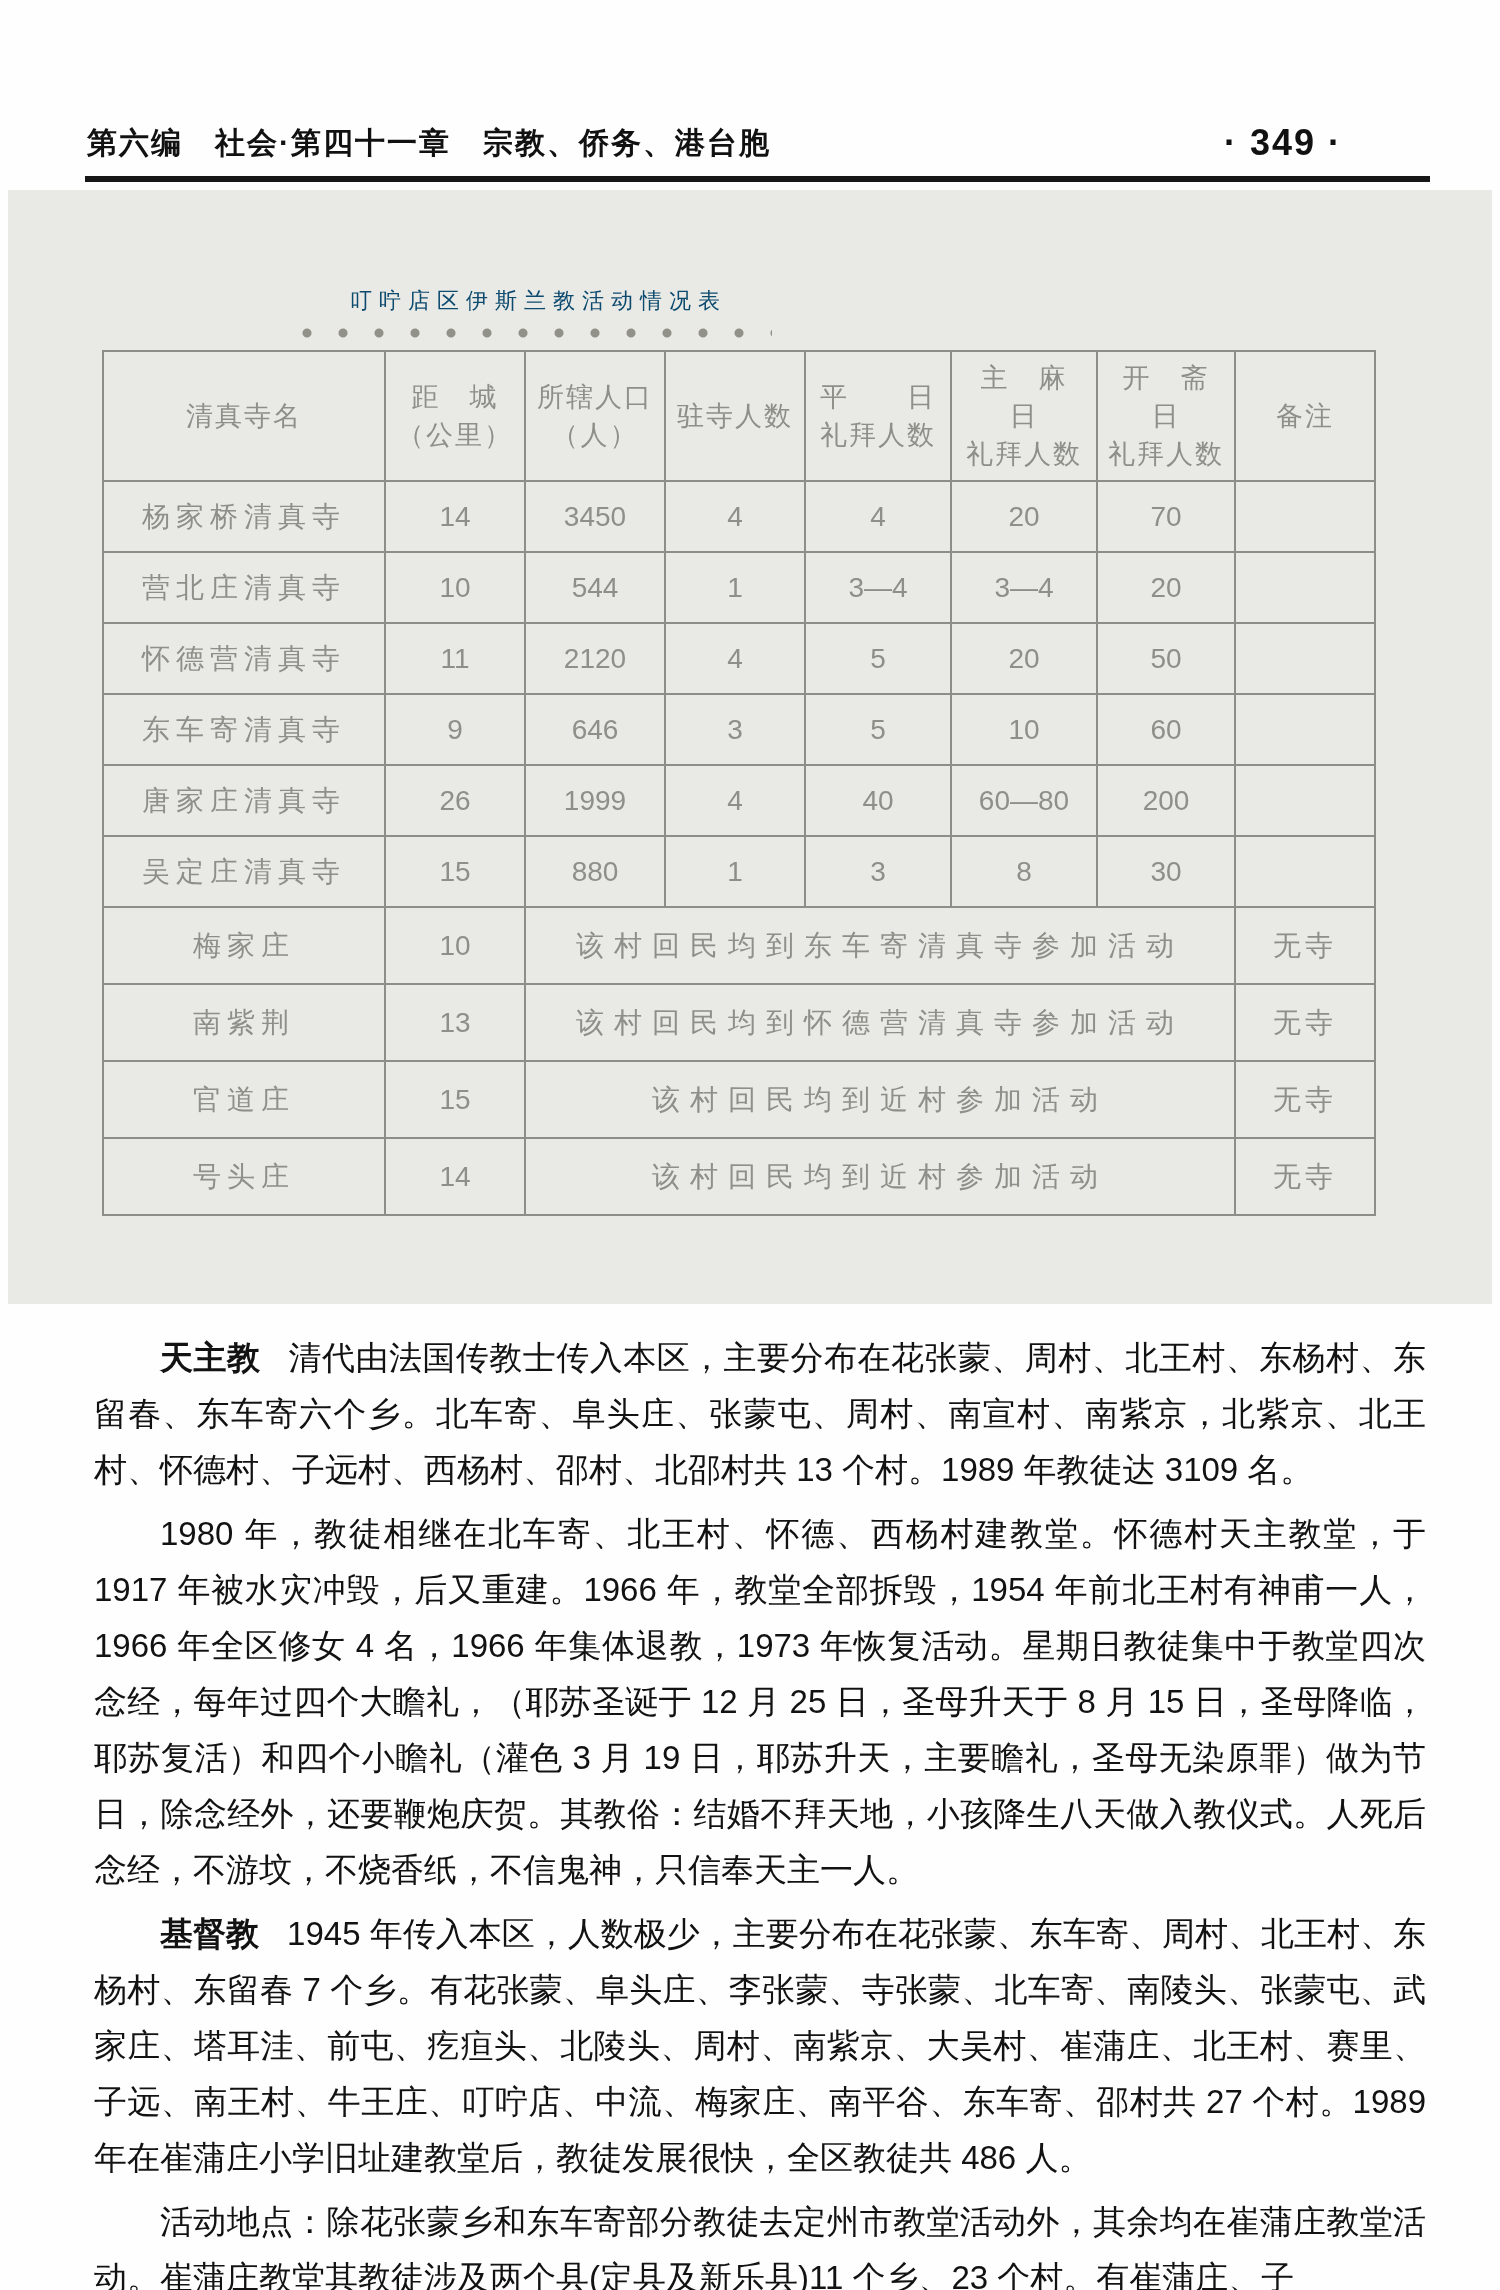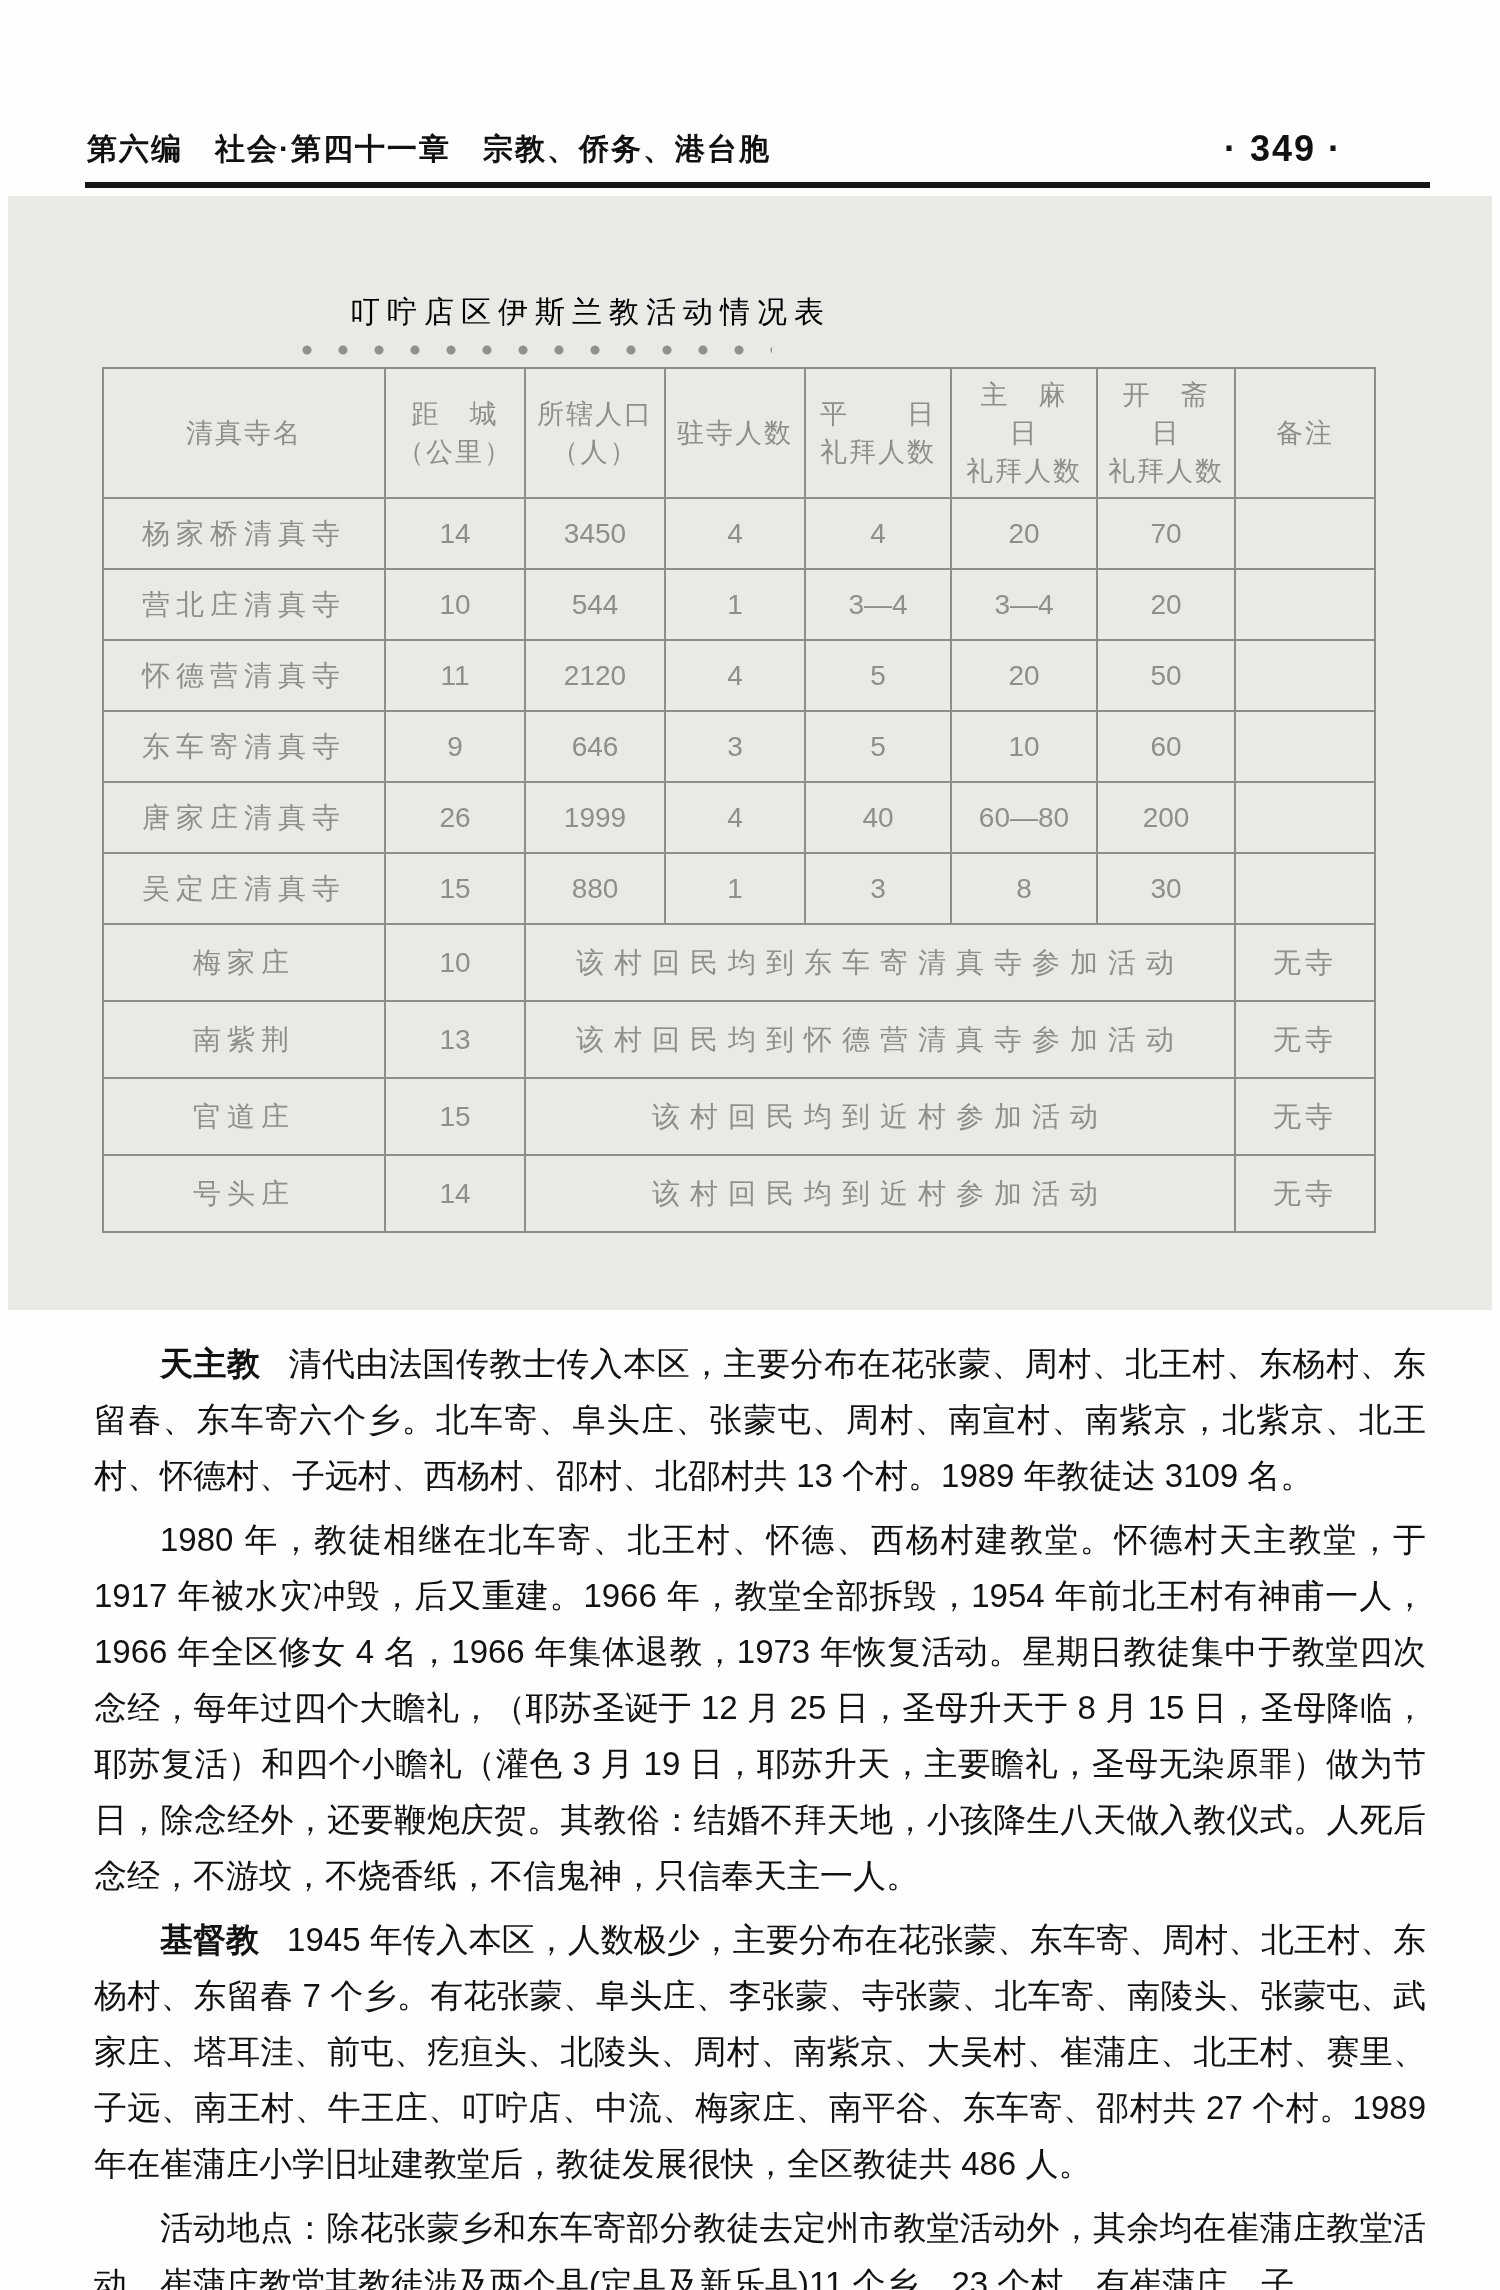--- a/index.html
+++ b/index.html
@@ -6,21 +6,21 @@
   .page{
     position:relative;
     width:1500px;height:2290px;
     background:#fefefe;
     overflow:hidden;
     font-family:"Liberation Sans", sans-serif;
     color:#161616;
   }
   
   .page-header{
-    margin:16px 70px 0 85px;
+    margin:10px 70px 0 85px;
     padding:112px 0 12px 2px;
     display:flex;justify-content:space-between;align-items:flex-end;
     border-bottom:6px solid #171717;
   }
   .chapter-title{
     font-size:30px;font-weight:bold;letter-spacing:2px;color:#111;
   }
   .page-number{
     font-size:36px;font-weight:bold;color:#111;padding-right:88px;letter-spacing:2px;
   }
@@ -29,23 +29,23 @@
     margin:8px 0 0 8px;
     width:1484px;
     height:1114px;
     background:#e9e9e6;
     box-sizing:border-box;
     padding-top:96px;
     color:#8f8f8a;
   }
   .table-title{
     margin-left:342px;
-    font-size:30px;
+    font-size:22px;
     letter-spacing:7px;
-    color:#000000;
+    color:#0c4a6e;
   }
   .title-dots{
     margin:10px 0 0 292px;
     width:472px;height:14px;
     background-image:radial-gradient(circle at 7px 7px, #91918a 4px, rgba(0,0,0,0) 5px);
     background-size:36px 14px;
     background-repeat:repeat-x;
   }
   table.islam-table{
     margin:10px 0 0 94px;

